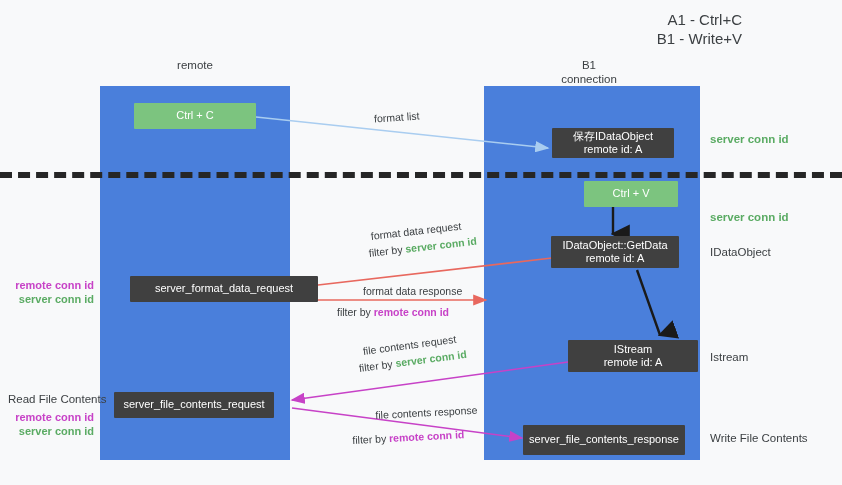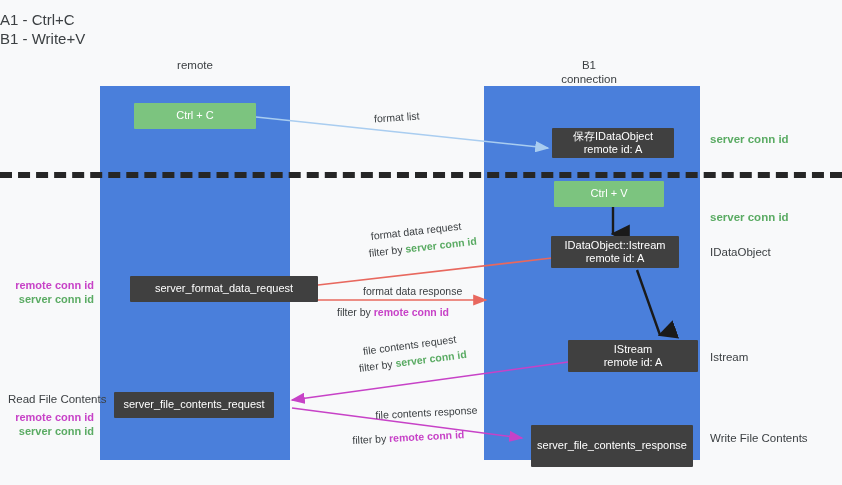--- a/index.html
+++ b/index.html
@@ -17,21 +17,21 @@
   }
   #diagram-root {
     position: absolute;
     inset: 0;
   }
   .title-block {
     position: absolute;
     left: 0;
     top: 10px;
     width: 742px;
-    text-align: left;
+    text-align: right;
     font-size: 15px;
     line-height: 19px;
     color: #3c4043;
   }
   .col-head {
     position: absolute;
     text-align: center;
     font-size: 11.5px;
     line-height: 14px;
     color: #3c4043;
@@ -169,36 +169,36 @@
 
   <div class="node orange" style="left:114px; top:392px; width:160px; height:26px;">
     <span>server_file_contents_request</span>
   </div>
 
   <div class="node orange" style="left:552px; top:128px; width:122px; height:30px;">
     <span>保存IDataObject</span>
     <span class="line2">remote id: A</span>
   </div>
 
-  <div class="node green" style="left:554px; top:181px; width:110px; height:26px;">
+  <div class="node green" style="left:584px; top:181px; width:94px; height:26px;">
     <span>Ctrl + V</span>
   </div>
 
   <div class="node orange" style="left:551px; top:236px; width:128px; height:32px;">
-    <span>IDataObject::Istream</span>
+    <span>IDataObject::GetData</span>
     <span class="line2">remote id: A</span>
   </div>
 
 
   <div class="node orange" style="left:568px; top:340px; width:130px; height:32px;">
     <span>IStream</span>
     <span class="line2">remote id: A</span>
   </div>
 
-  <div class="node orange" style="left:523px; top:425px; width:162px; height:42px;margin-left:8px;">
+  <div class="node orange" style="left:523px; top:425px; width:162px; height:30px;">
     <span>server_file_contents_response</span>
   </div>
 
   <div class="side-label bold-green" style="left:710px; top:132px;">server conn id</div>
 
   <div class="side-label bold-green" style="left:710px; top:210px;">server conn id</div>
 
   <div class="side-label" style="left:710px; top:245px;">IDataObject</div>
 
   <div class="side-label" style="left:710px; top:350px;">Istream</div>

